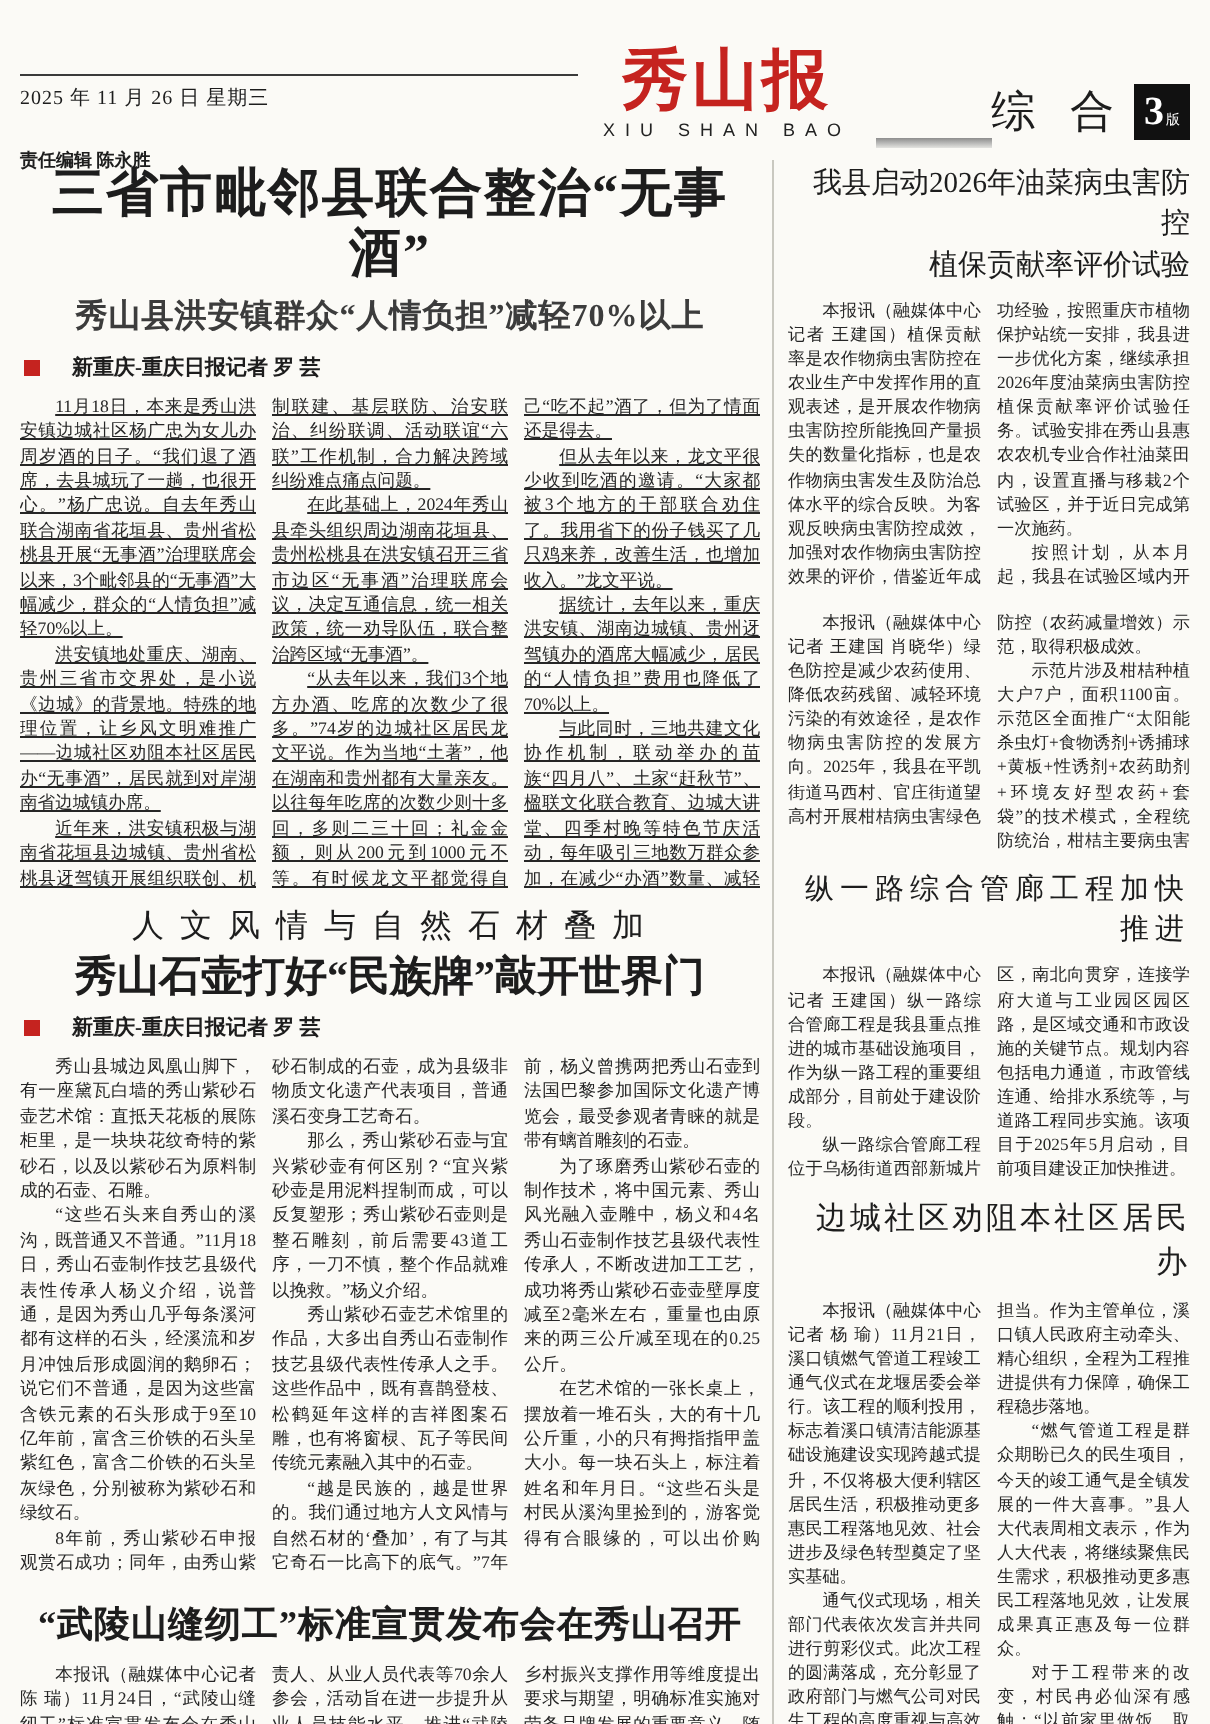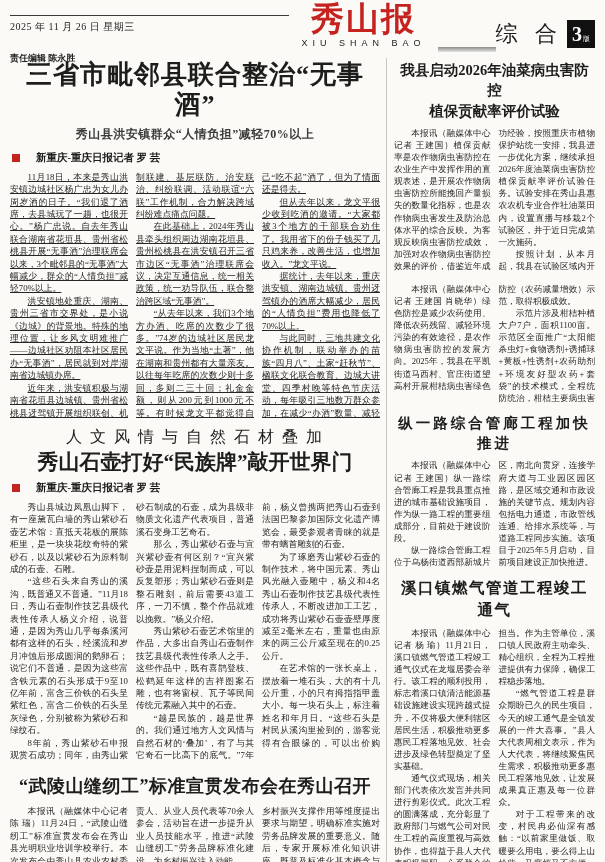--- a/index.html
+++ b/index.html
@@ -1,17 +1,17 @@
 <!DOCTYPE html>
 <html><head>
 <meta charset="utf-8">
 <style>
   html,body{margin:0;padding:0;background:#dedfda;}
   .page{width:605px;height:862px;background:#fbfaf6;overflow:hidden;box-sizing:border-box;
-        padding:2px 10px 0 10px;font-family:"Liberation Serif","DejaVu Serif",serif;color:#1d1d1d;position:relative;}
+        padding:24px 10px 0 10px;font-family:"Liberation Serif","DejaVu Serif",serif;color:#1d1d1d;position:relative;}
   
   .header{display:flex;align-items:stretch;height:50px;margin-bottom:6px;}
   .h-left{flex:1;border-top:1.5px solid #3a3a3a;margin-top:13px;padding-top:4px;display:flex;flex-direction:column;}
   .h-date{font-size:10px;letter-spacing:.5px;}
   .h-editor{font-size:9px;font-weight:bold;margin-top:18px;}
   .gradbar{height:5px;background:linear-gradient(#8d8d8d,#e3e3e0);margin-top:3px;}
   .h-center{padding:0 12px;text-align:center;}
   .masthead{font-size:33px;line-height:1.05;font-weight:bold;letter-spacing:2px;}
   .pinyin{font-size:9px;letter-spacing:5px;margin-top:1px;color:#222;font-family:"Liberation Sans",sans-serif;}
   .h-fill{flex:0 0 58px;display:flex;align-items:flex-end;}
@@ -20,25 +20,25 @@
   .section-label{font-size:22px;font-weight:normal;letter-spacing:6px;margin-right:4px;}
   .pagebox{width:28px;height:28px;background:#111;color:#fff;display:flex;align-items:baseline;justify-content:center;}
   .pagebox .num{font-size:20px;font-weight:bold;line-height:28px;}
   .pagebox .unit{font-size:7px;line-height:28px;margin-left:1px;}
   
   .content{display:flex;align-items:stretch;}
   .col-left{width:370px;flex:0 0 370px;}
   .col-right{flex:1;border-left:1px solid #c9c8c0;margin-left:6px;padding-left:7px;}
   
   .hl-lead{font-size:26px;font-weight:900;text-align:center;margin:2px 0 6px 0;letter-spacing:1px;line-height:1.15;}
-  .hl-sub{font-size:12px;font-weight:600;text-align:center;color:#3c3c3c;margin:0 0 8px 0;letter-spacing:.5px;}
+  .hl-sub{font-size:16px;font-weight:600;text-align:center;color:#3c3c3c;margin:0 0 8px 0;letter-spacing:.5px;}
   .kicker{font-size:16px;text-align:center;letter-spacing:2px;margin:4px 0 2px 0;font-weight:500;}
   .hl-feature{font-size:21px;font-weight:900;text-align:center;margin:0 0 6px 0;line-height:1.2;}
   .hl-bottom{font-size:18px;font-weight:900;text-align:center;margin:5px 0 7px 0;letter-spacing:.5px;}
-  .hl-r{font-size:14.5px;font-weight:700;text-align:center;line-height:1.4;margin:2px 0 6px 0;}
+  .hl-r{font-size:14.5px;font-weight:400;text-align:right;line-height:1.4;margin:2px 0 6px 0;}
   .hl-r.space3{letter-spacing:3px;}
   .hl-r.space1{letter-spacing:1.5px;font-size:15.5px;}
   
   .byline{display:flex;align-items:center;gap:16px;font-size:10.5px;font-weight:bold;margin:1px 0 6px 2px;}
   .redsq{width:8px;height:8px;background:#c5231f;flex:0 0 8px;}
   
   .body{column-gap:8px;text-align:justify;overflow:hidden;font-size:8.8px;line-height:12.4px;color:#262626;}
   .body p{margin:0;text-indent:2em;}
   .cols3{column-count:3;}
   .cols2{column-count:2;font-size:8.6px;line-height:12.1px;}
@@ -152,21 +152,21 @@
 
       <section>
         <div class="hl-r space3">纵一路综合管廊工程加快推进</div>
         <div class="body cols2 b-guanlang">
             <p>本报讯（融媒体中心记者 王建国）纵一路综合管廊工程是我县重点推进的城市基础设施项目，作为纵一路工程的重要组成部分，目前处于建设阶段。</p>
             <p>纵一路综合管廊工程位于乌杨街道西部新城片区，南北向贯穿，连接学府大道与工业园区园区路，是区域交通和市政设施的关键节点。规划内容包括电力通道，市政管线连通、给排水系统等，与道路工程同步实施。该项目于2025年5月启动，目前项目建设正加快推进。</p>
           </div>
       </section>
 
       <section>
-        <div class="hl-r space1">溪口镇燃气管道工程竣工通气</div>
+        <div class="hl-r space1">边城社区劝阻本社区居民办</div>
         <div class="body cols2 b-ranqi">
             <p>本报讯（融媒体中心记者 杨 瑜）11月21日，溪口镇燃气管道工程竣工通气仪式在龙堰居委会举行。该工程的顺利投用，标志着溪口镇清洁能源基础设施建设实现跨越式提升，不仅将极大便利辖区居民生活，积极推动更多惠民工程落地见效、社会进步及绿色转型奠定了坚实基础。</p>
             <p>通气仪式现场，相关部门代表依次发言并共同进行剪彩仪式。此次工程的圆满落成，充分彰显了政府部门与燃气公司对民生工程的高度重视与高效协作，也得益于县人大代表积极履职、心系群众的担当。作为主管单位，溪口镇人民政府主动牵头、精心组织，全程为工程推进提供有力保障，确保工程稳步落地。</p>
             <p>“燃气管道工程是群众期盼已久的民生项目，今天的竣工通气是全镇发展的一件大喜事。”县人大代表周相文表示，作为人大代表，将继续聚焦民生需求，积极推动更多惠民工程落地见效，让发展成果真正惠及每一位群众。</p>
             <p>对于工程带来的改变，村民冉必仙深有感触：“以前家里做饭、取暖要么用电，要么得上山拾柴，又麻烦又不方便。现在通了燃气，省时又省力，日子越过越舒心了！”</p>
           </div>
       </section>
 
     </div>
   </div>

